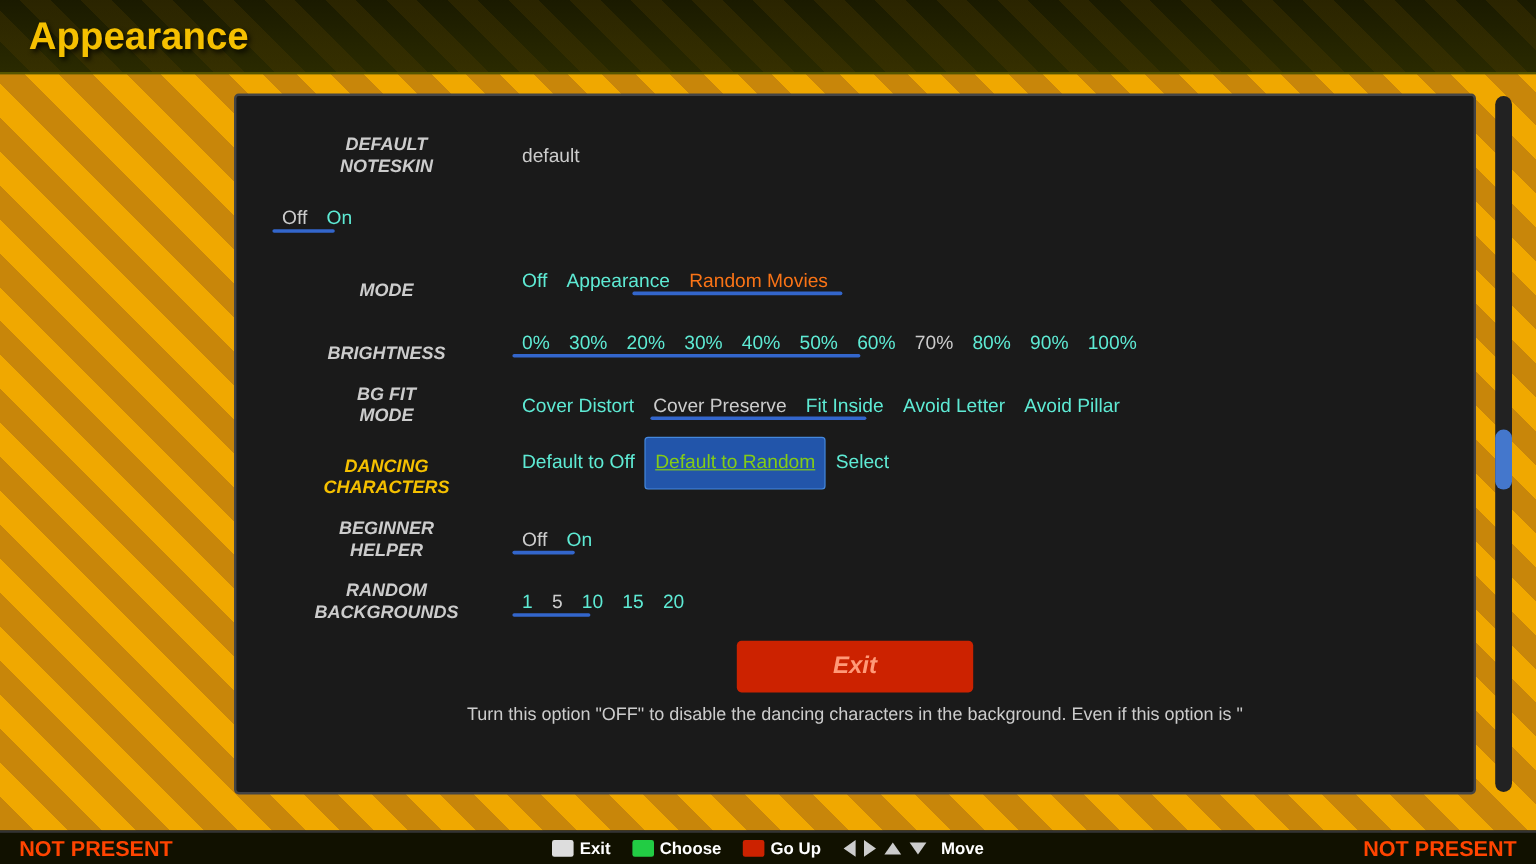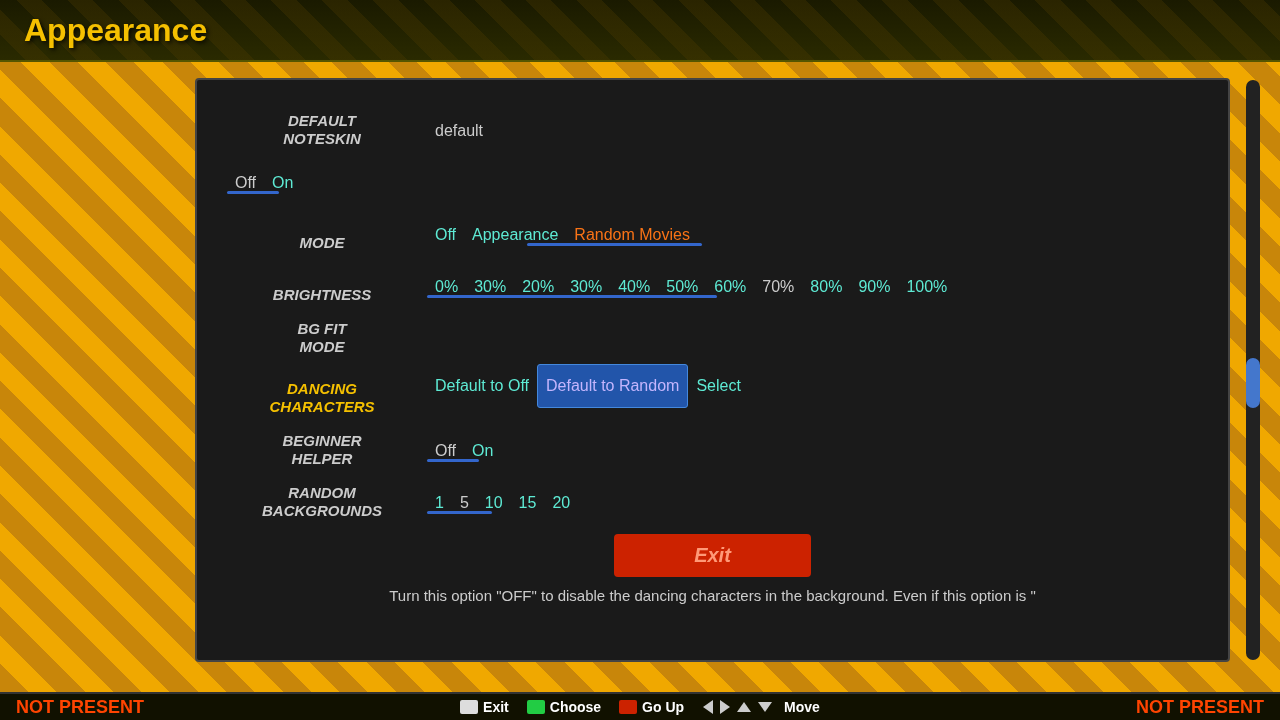--- a/index.html
+++ b/index.html
@@ -188,25 +188,26 @@
       padding: 0 8px;
       position: relative;
       cursor: pointer;
     }
 
     .option-item.selected {
       color: #cccccc;
     }
 
     .option-item.active-selected {
-      color: #c4b5fd;
+      color: #84cc16;
       background: #2255aa;
       border: 1px solid #4488dd;
       padding: 12px 8px;
       border-radius: 3px;
+      text-decoration: underline;
     }
 
     .underline-bar {
       height: 3px;
       background: #3366cc;
       position: absolute;
       bottom: -2px;
       border-radius: 2px;
     }
 
@@ -327,20 +328,30 @@
         <span class="option-item">80%</span>
         <span class="option-item">90%</span>
         <span class="option-item">100%</span>
         <div class="underline-bar" style="left:0; width:290px;"></div>
       </div>
     </div>
   </div>
 
   <div class="setting-row">
     <div class="setting-label">BG FIT<br>MODE</div>
+    <div class="setting-options">
+      <div class="options-with-underline">
+        <span class="option-item">Cover Distort</span>
+        <span class="option-item selected">Cover Preserve</span>
+        <span class="option-item">Fit Inside</span>
+        <span class="option-item">Avoid Letter</span>
+        <span class="option-item">Avoid Pillar</span>
+        <div class="underline-bar" style="left:115px; width:180px;"></div>
+      </div>
+    </div>
   </div>
 
   <div class="setting-row">
     <div class="setting-label highlighted">DANCING<br>CHARACTERS</div>
     <div class="setting-options">
       <span class="option-item">Default to Off</span>
       <span class="option-item active-selected">Default to Random</span>
       <span class="option-item">Select</span>
     </div>
   </div>

